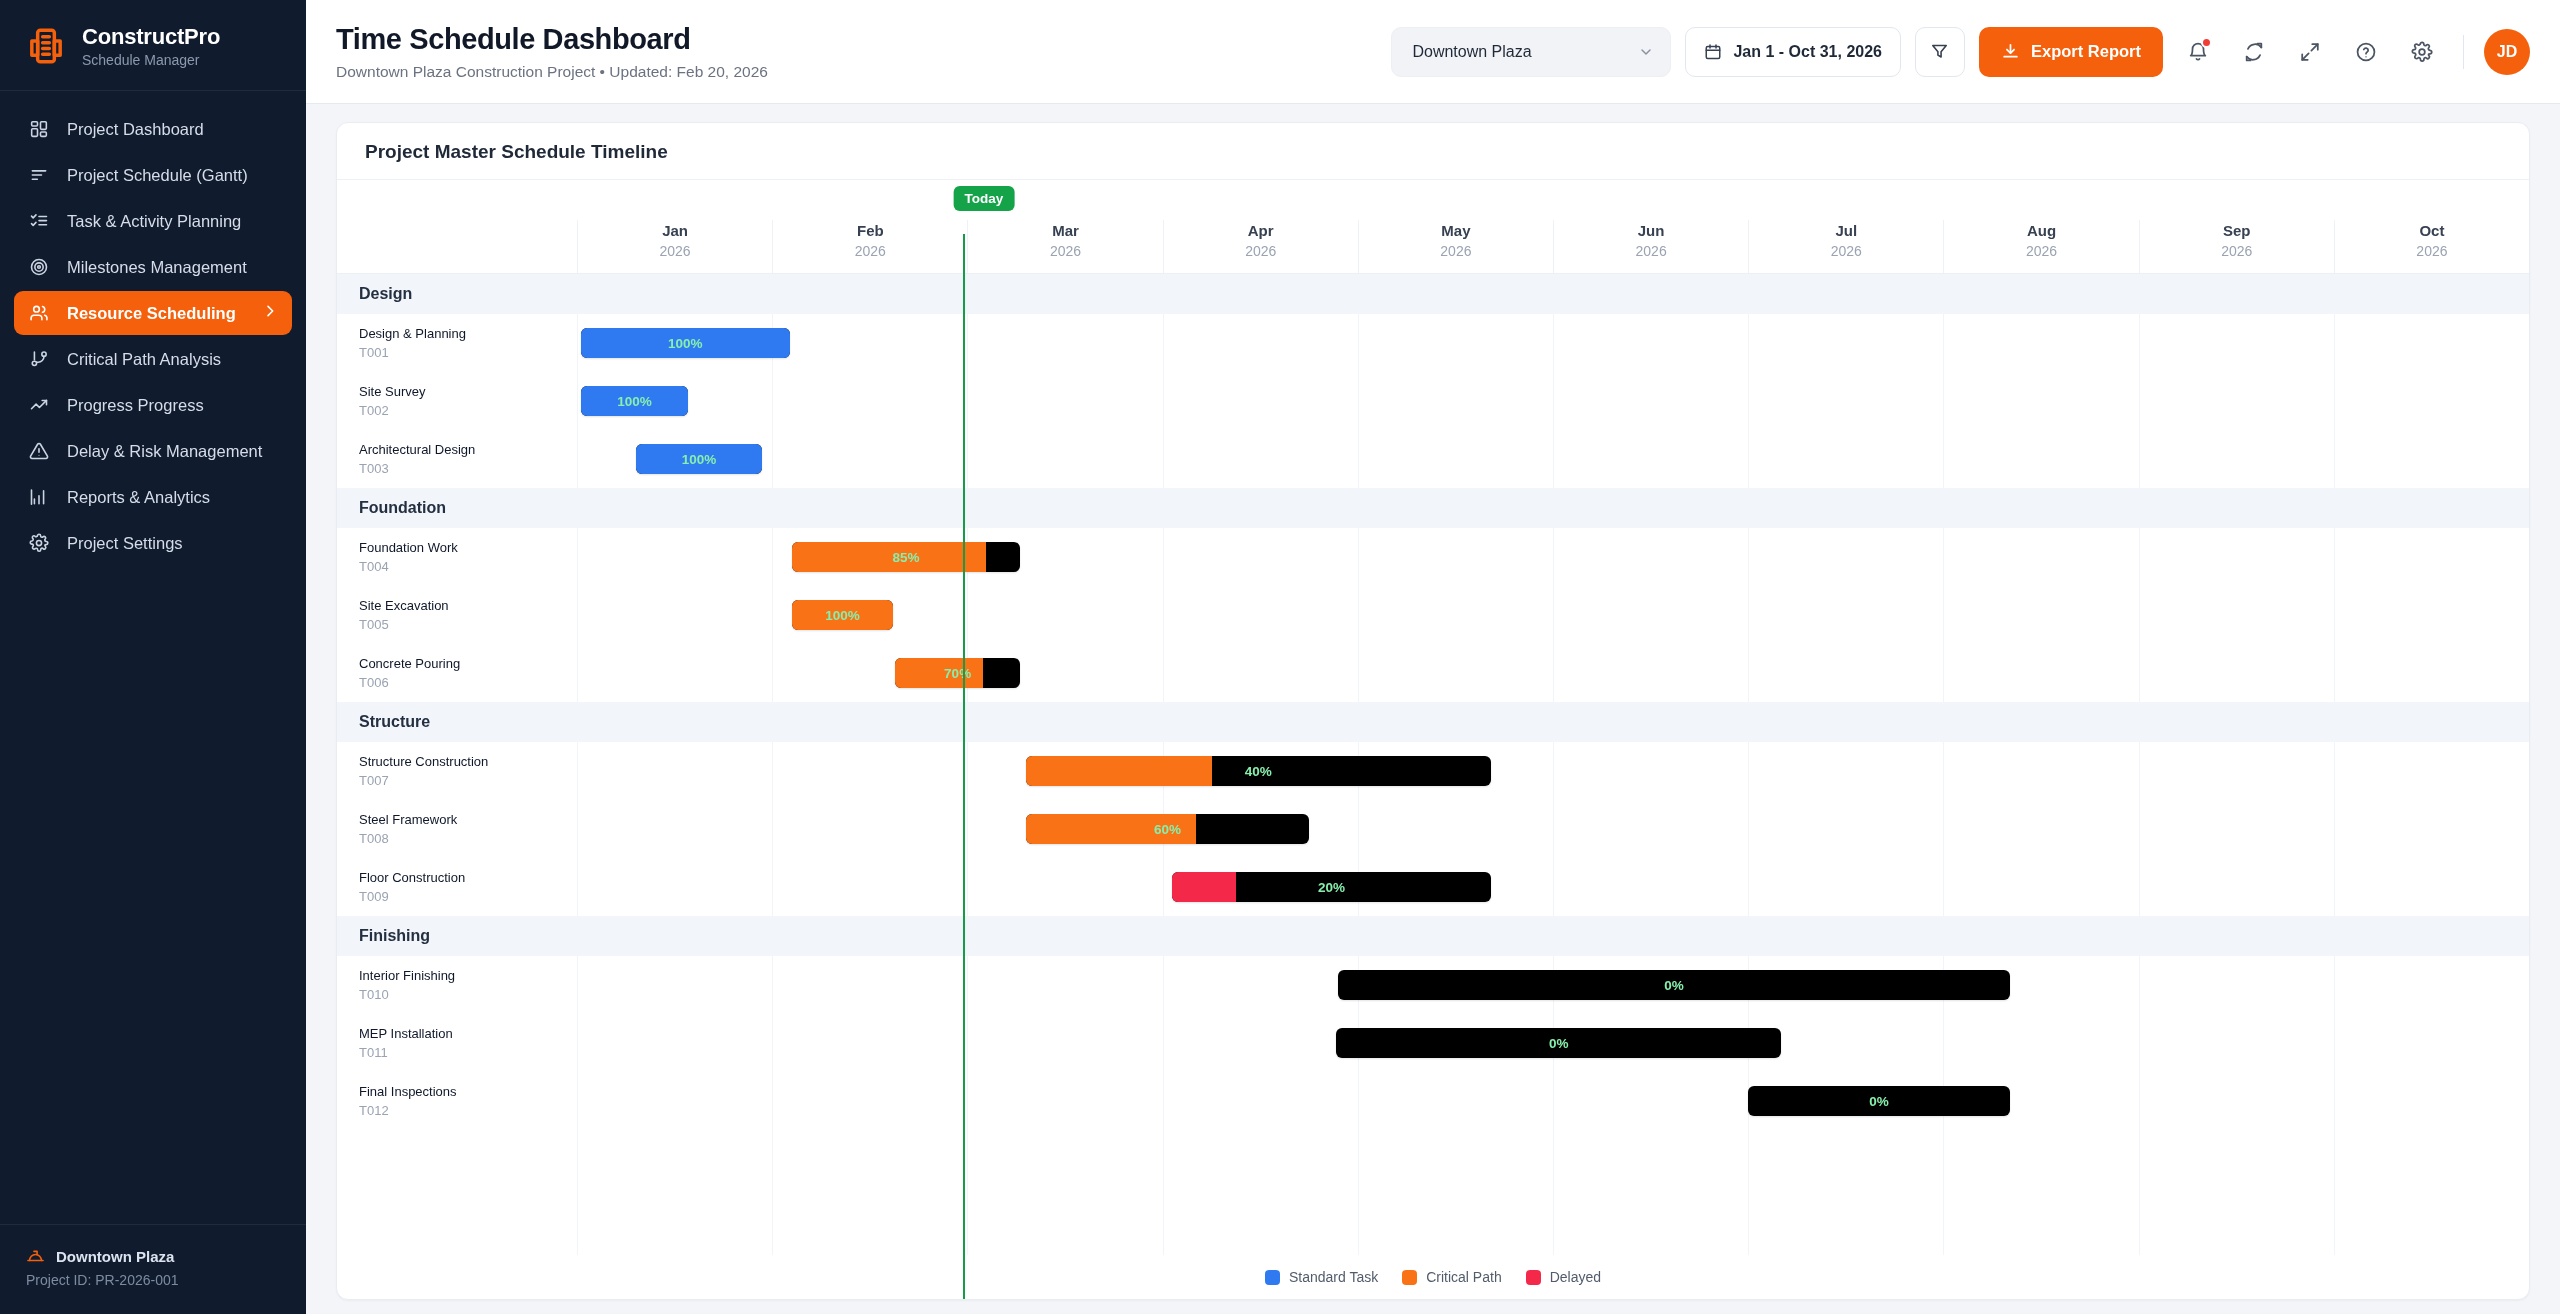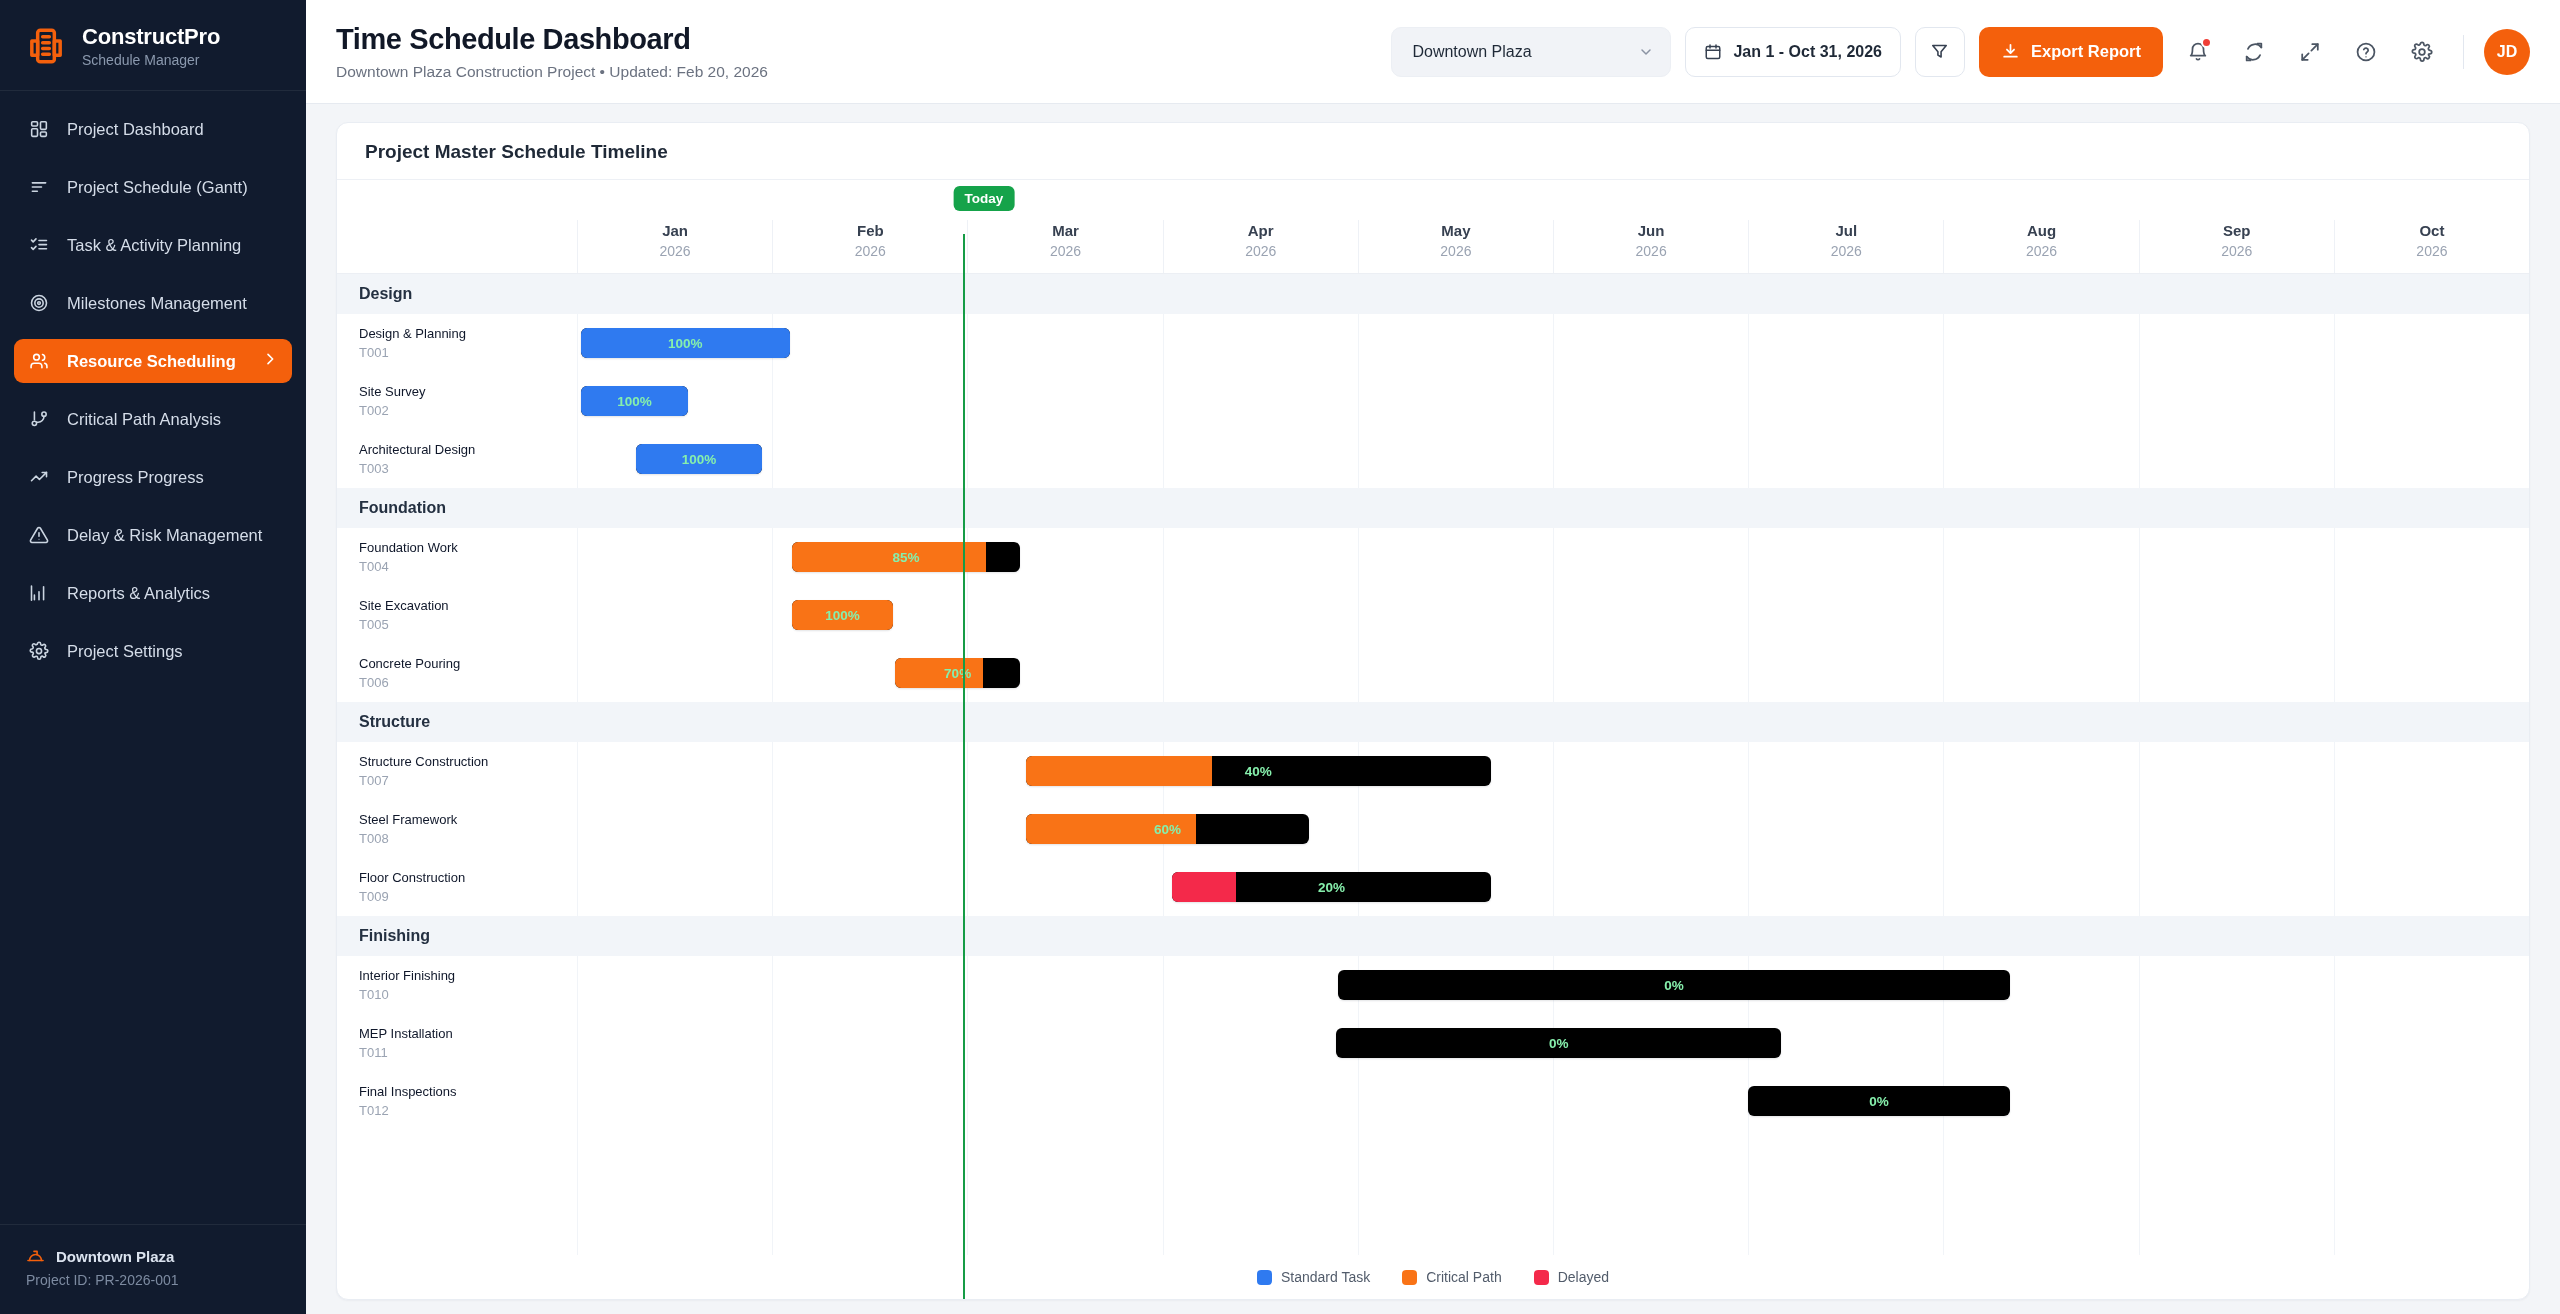--- a/index.html
+++ b/index.html
@@ -18,21 +18,21 @@
     background: #111b2e; color: #cfd8e6;
     display: flex; flex-direction: column; position: relative;
   }
   .brand { display: flex; align-items: center; gap: 16px; padding: 24px 22px 22px 26px;
            border-bottom: 1px solid rgba(255,255,255,0.07); }
   .brand-logo { width: 40px; height: 40px; flex: 0 0 40px; display: flex; align-items: center; justify-content: center; }
   .brand-txt { display: flex; flex-direction: column; gap: 2px; }
   .brand-name { font-size: 22px; font-weight: 700; color: #ffffff; letter-spacing: -0.2px; }
   .brand-sub { font-size: 14px; color: #8b99ae; }
 
-  .nav { padding: 16px 14px 0 14px; display: flex; flex-direction: column; gap: 14px; }
+  .nav { padding: 16px 14px 0 14px; display: flex; flex-direction: column; gap: 2px; }
   .nav-item {
     display: flex; align-items: center; gap: 17px;
     padding: 11px 14px; border-radius: 9px;
     font-size: 16.5px; color: #d5dde9; cursor: pointer; position: relative;
   }
   .nav-item .ico { width: 22px; height: 22px; flex: 0 0 22px; display: flex; align-items: center; justify-content: center; }
   .nav-item .ico svg { width: 20px; height: 20px; stroke: #cbd5e1; }
   .nav-item.active { background: #f4600c; color: #ffffff; font-weight: 600; }
   .nav-item.active .ico svg { stroke: #ffffff; }
   .nav-chevron { margin-left: auto; }
@@ -150,21 +150,21 @@
   .grid-overlay .gcell { flex: 1; border-left: 1px solid #f1f4f8; }
 
   .today-line { position: absolute; top: 0; bottom: 0; width: 2px; background: #169c46; z-index: 4; }
   .today-chip {
     position: absolute; transform: translateX(-50%);
     background: #15a34a; color: #fff; font-size: 13.5px; font-weight: 700;
     padding: 5px 11px; border-radius: 6px; white-space: nowrap; z-index: 6;
   }
 
   .legend {
-    display: flex; align-items: center; justify-content: center; gap: 32px;
+    display: flex; align-items: center; justify-content: center; gap: 24px;
     height: 44px; flex: 0 0 44px; position: relative; z-index: 5;
   }
   .leg { display: flex; align-items: center; gap: 9px; }
   .leg .sw { width: 15px; height: 15px; border-radius: 4px; }
   .leg .lb { font-size: 14px; color: #525c6b; }
 </style>
 </head>
 <body>
 
 <div class="app">

